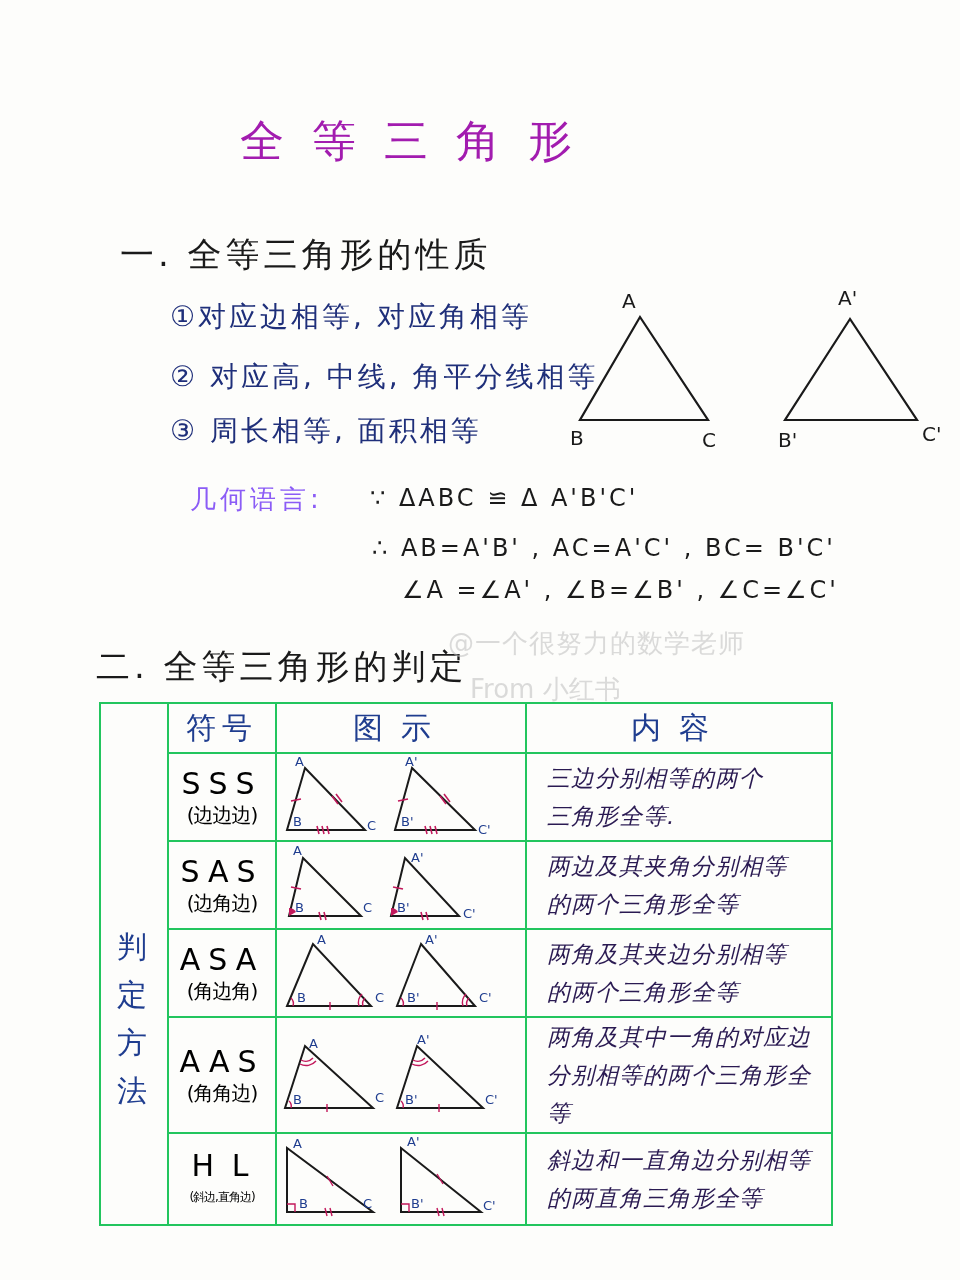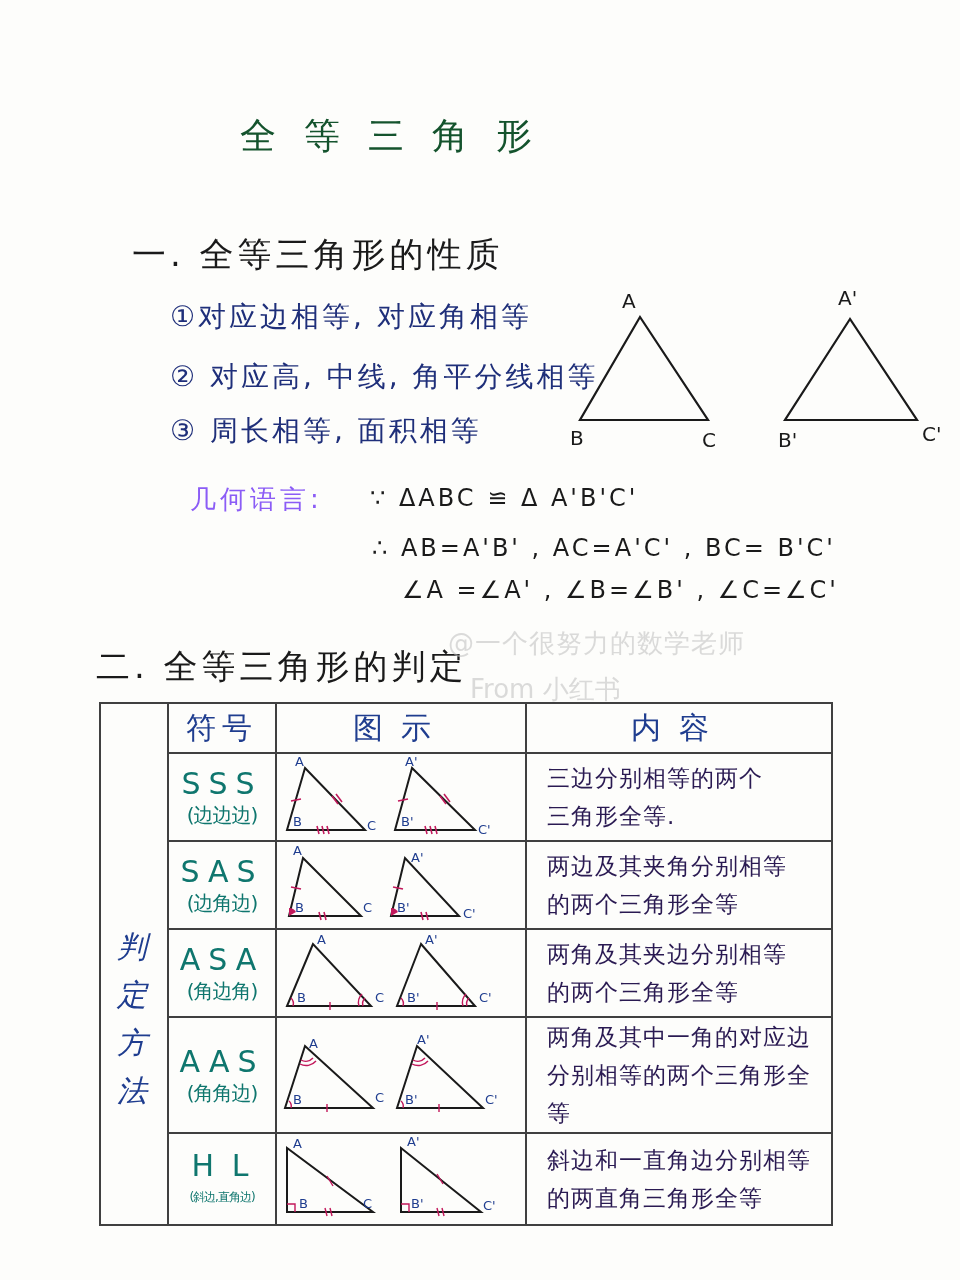--- a/index.html
+++ b/index.html
@@ -4,53 +4,53 @@
 <style>
   html, body { margin:0; padding:0; }
   body {
     width:960px; height:1280px; position:relative; overflow:hidden;
     background:#fdfdfb;
     font-family:"DejaVu Sans", sans-serif;
     color:#1b1b1b;
   }
   .abs { position:absolute; }
   .title {
-    left:240px; top:112px; font-size:36px; letter-spacing:28px; color:#14532d;
+    left:240px; top:112px; font-size:44px; letter-spacing:28px; color:#a21caf;
     font-weight:normal;
   }
   .h1 { font-size:34px; color:#1a1a1a; letter-spacing:4px; }
   .prop { font-size:28px; color:#1f2f7a; letter-spacing:3px; left:170px; }
   .geo { font-size:26px; color:#8b5cf6; letter-spacing:4px; }
   .geo-line { font-size:24px; color:#1a1a1a; letter-spacing:3px; font-family:"DejaVu Sans", sans-serif; }
   .watermark { color:rgba(190,190,190,0.55); font-size:26px; left:448px; top:626px; letter-spacing:1px; }
   .watermark2 { color:rgba(190,190,190,0.55); font-size:26px; left:470px; top:672px; }
 
   table.grid {
     position:absolute; left:99px; top:702px; border-collapse:collapse;
     width:734px;
   }
   table.grid td {
-    border:2px solid #404040; padding:0; vertical-align:middle;
+    border:2px solid #22c55e; padding:0; vertical-align:middle;
   }
   .hdr { height:48px; text-align:center; font-size:30px; color:#1f3d8f; letter-spacing:18px; }
   .row-h { height:82px; }
-  .sym { text-align:center; color:#0f766e; width:106px; }
+  .sym { text-align:center; color:#000000; width:106px; }
   .sym .abbr { font-size:30px; letter-spacing:8px; display:block; line-height:36px; }
   .sym .full { font-size:20px; display:block; line-height:26px; letter-spacing:-1px; }
-  .side { width:66px; text-align:center; font-size:30px; color:#1f3d8f; line-height:48px; letter-spacing:4px;font-style:italic; }
+  .side { width:66px; text-align:center; font-size:30px; color:#1f3d8f; line-height:48px; letter-spacing:4px; }
   .fig { width:248px; position:relative; }
-  .content { font-size:23px; color:#2a1a52; padding:0 0 0 20px !important; line-height:38px; letter-spacing:1px; }
+  .content { font-size:23px; color:#2a1a52; padding:0 0 0 20px !important; line-height:38px; letter-spacing:1px;font-style:italic; }
   svg text { font-family:"DejaVu Sans", sans-serif; }
 </style>
 </head>
 <body>
 
 <div class="abs title">全等三角形</div>
 
-<div class="abs h1" style="left:132px;top:232px;">一. 全等三角形的性质</div>
+<div class="abs h1" style="left:120px;top:232px;">一. 全等三角形的性质</div>
 <div class="abs prop" style="top:298px;">①对应边相等, 对应角相等</div>
 <div class="abs prop" style="top:358px;">② 对应高, 中线, 角平分线相等</div>
 <div class="abs prop" style="top:412px;">③ 周长相等, 面积相等</div>
 
 <svg class="abs" style="left:560px;top:275px;" width="400" height="190">
   <g stroke="#1a1a1a" stroke-width="2.2" fill="none">
     <polygon points="80,42 20,145 148,145"></polygon>
     <polygon points="290,44 225,145 357,145"></polygon>
   </g>
   <g font-size="20" fill="#1a1a1a">

